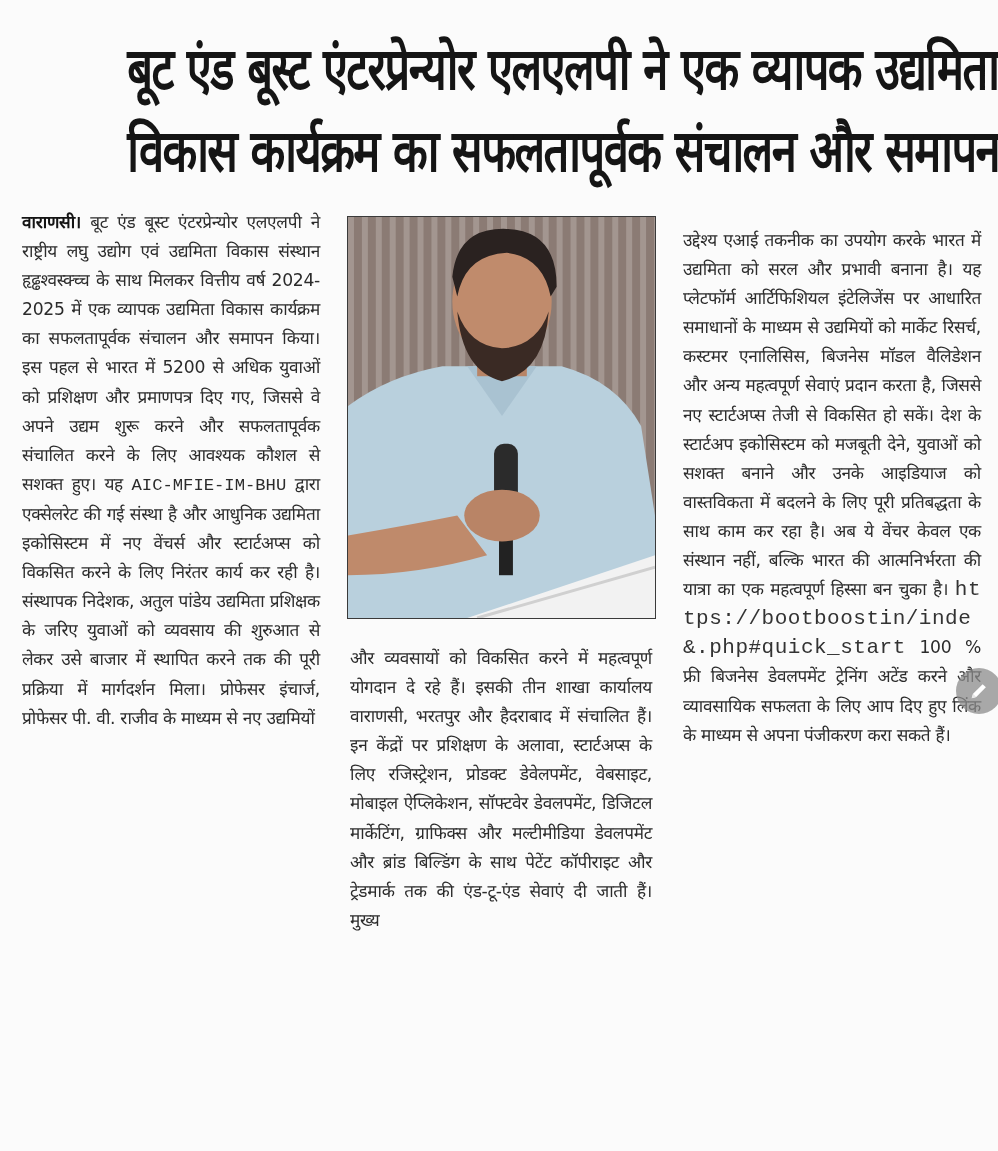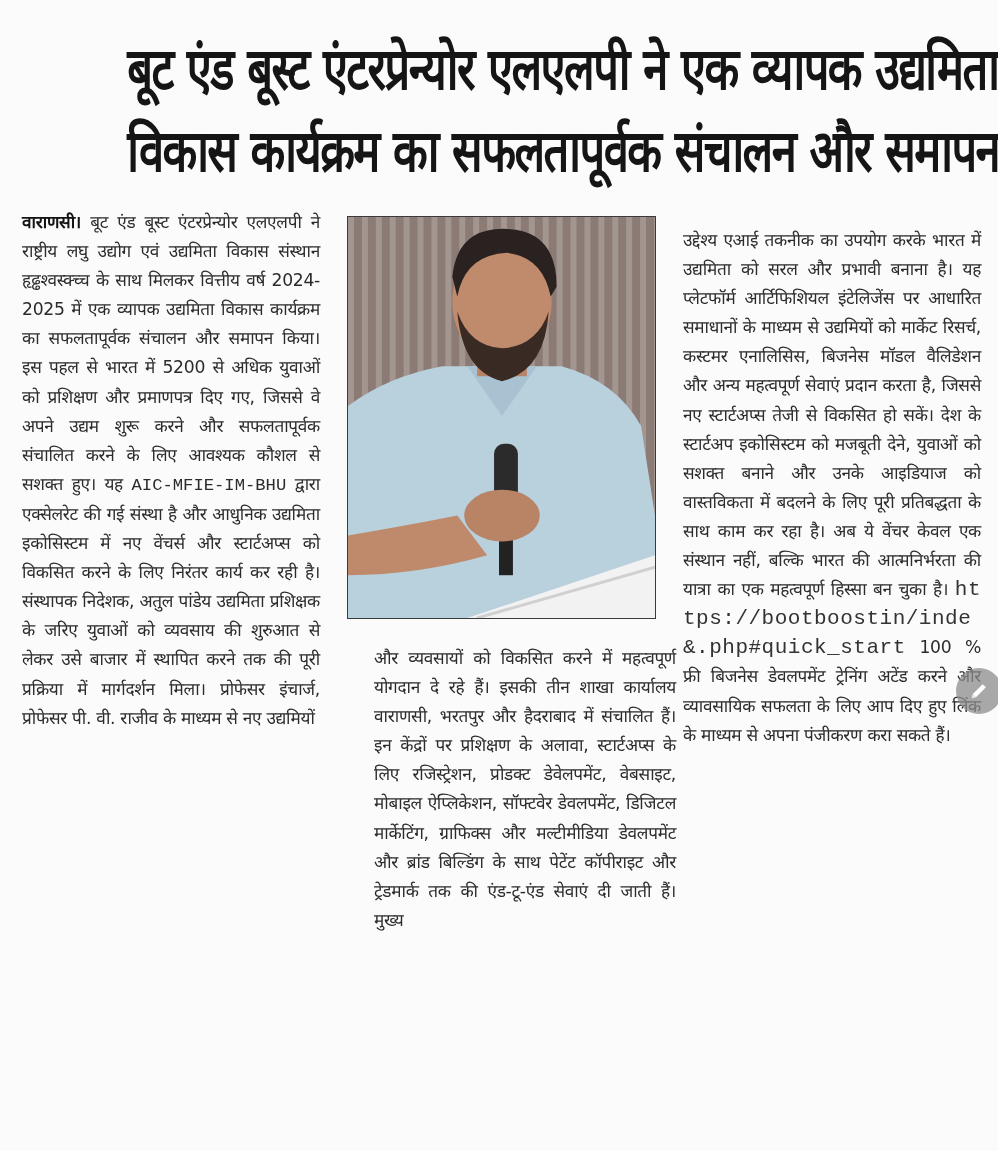--- a/index.html
+++ b/index.html
@@ -14,21 +14,21 @@
   .headline .line {
     display: block; font-size: 58px; line-height: 82px;
     transform: scaleX(0.78); transform-origin: center; white-space: nowrap;
   }
 
   .col {
     position: absolute; font-size: 17.2px; line-height: 29.1px;
     text-align: justify; color: #2b2b2b; letter-spacing: -0.3px;
   }
   .col-left   { left: 22px;  top: 208px; width: 298px; }
-  .col-middle { left: 350px; top: 644px; width: 302px; margin-left: 24px; }
+  .col-middle { left: 350px; top: 644px; width: 302px; }
   .col-right  { left: 683px; top: 226px; width: 298px; }
 
   .col p { text-align: justify; }
   .dateline { font-weight: bold; color: #141414; }
   .mono { font-family: "Liberation Mono", monospace; letter-spacing: 0; }
   .url { font-family: "Liberation Mono", monospace; font-size: 21px; letter-spacing: 0.5px; word-break: break-all; color: #333; }
 
   .photo {
     position: absolute; left: 347px; top: 216px; width: 309px; height: 403px;
     border: 1.5px solid #3a3a3a; background: #8a7a72; overflow: hidden;

